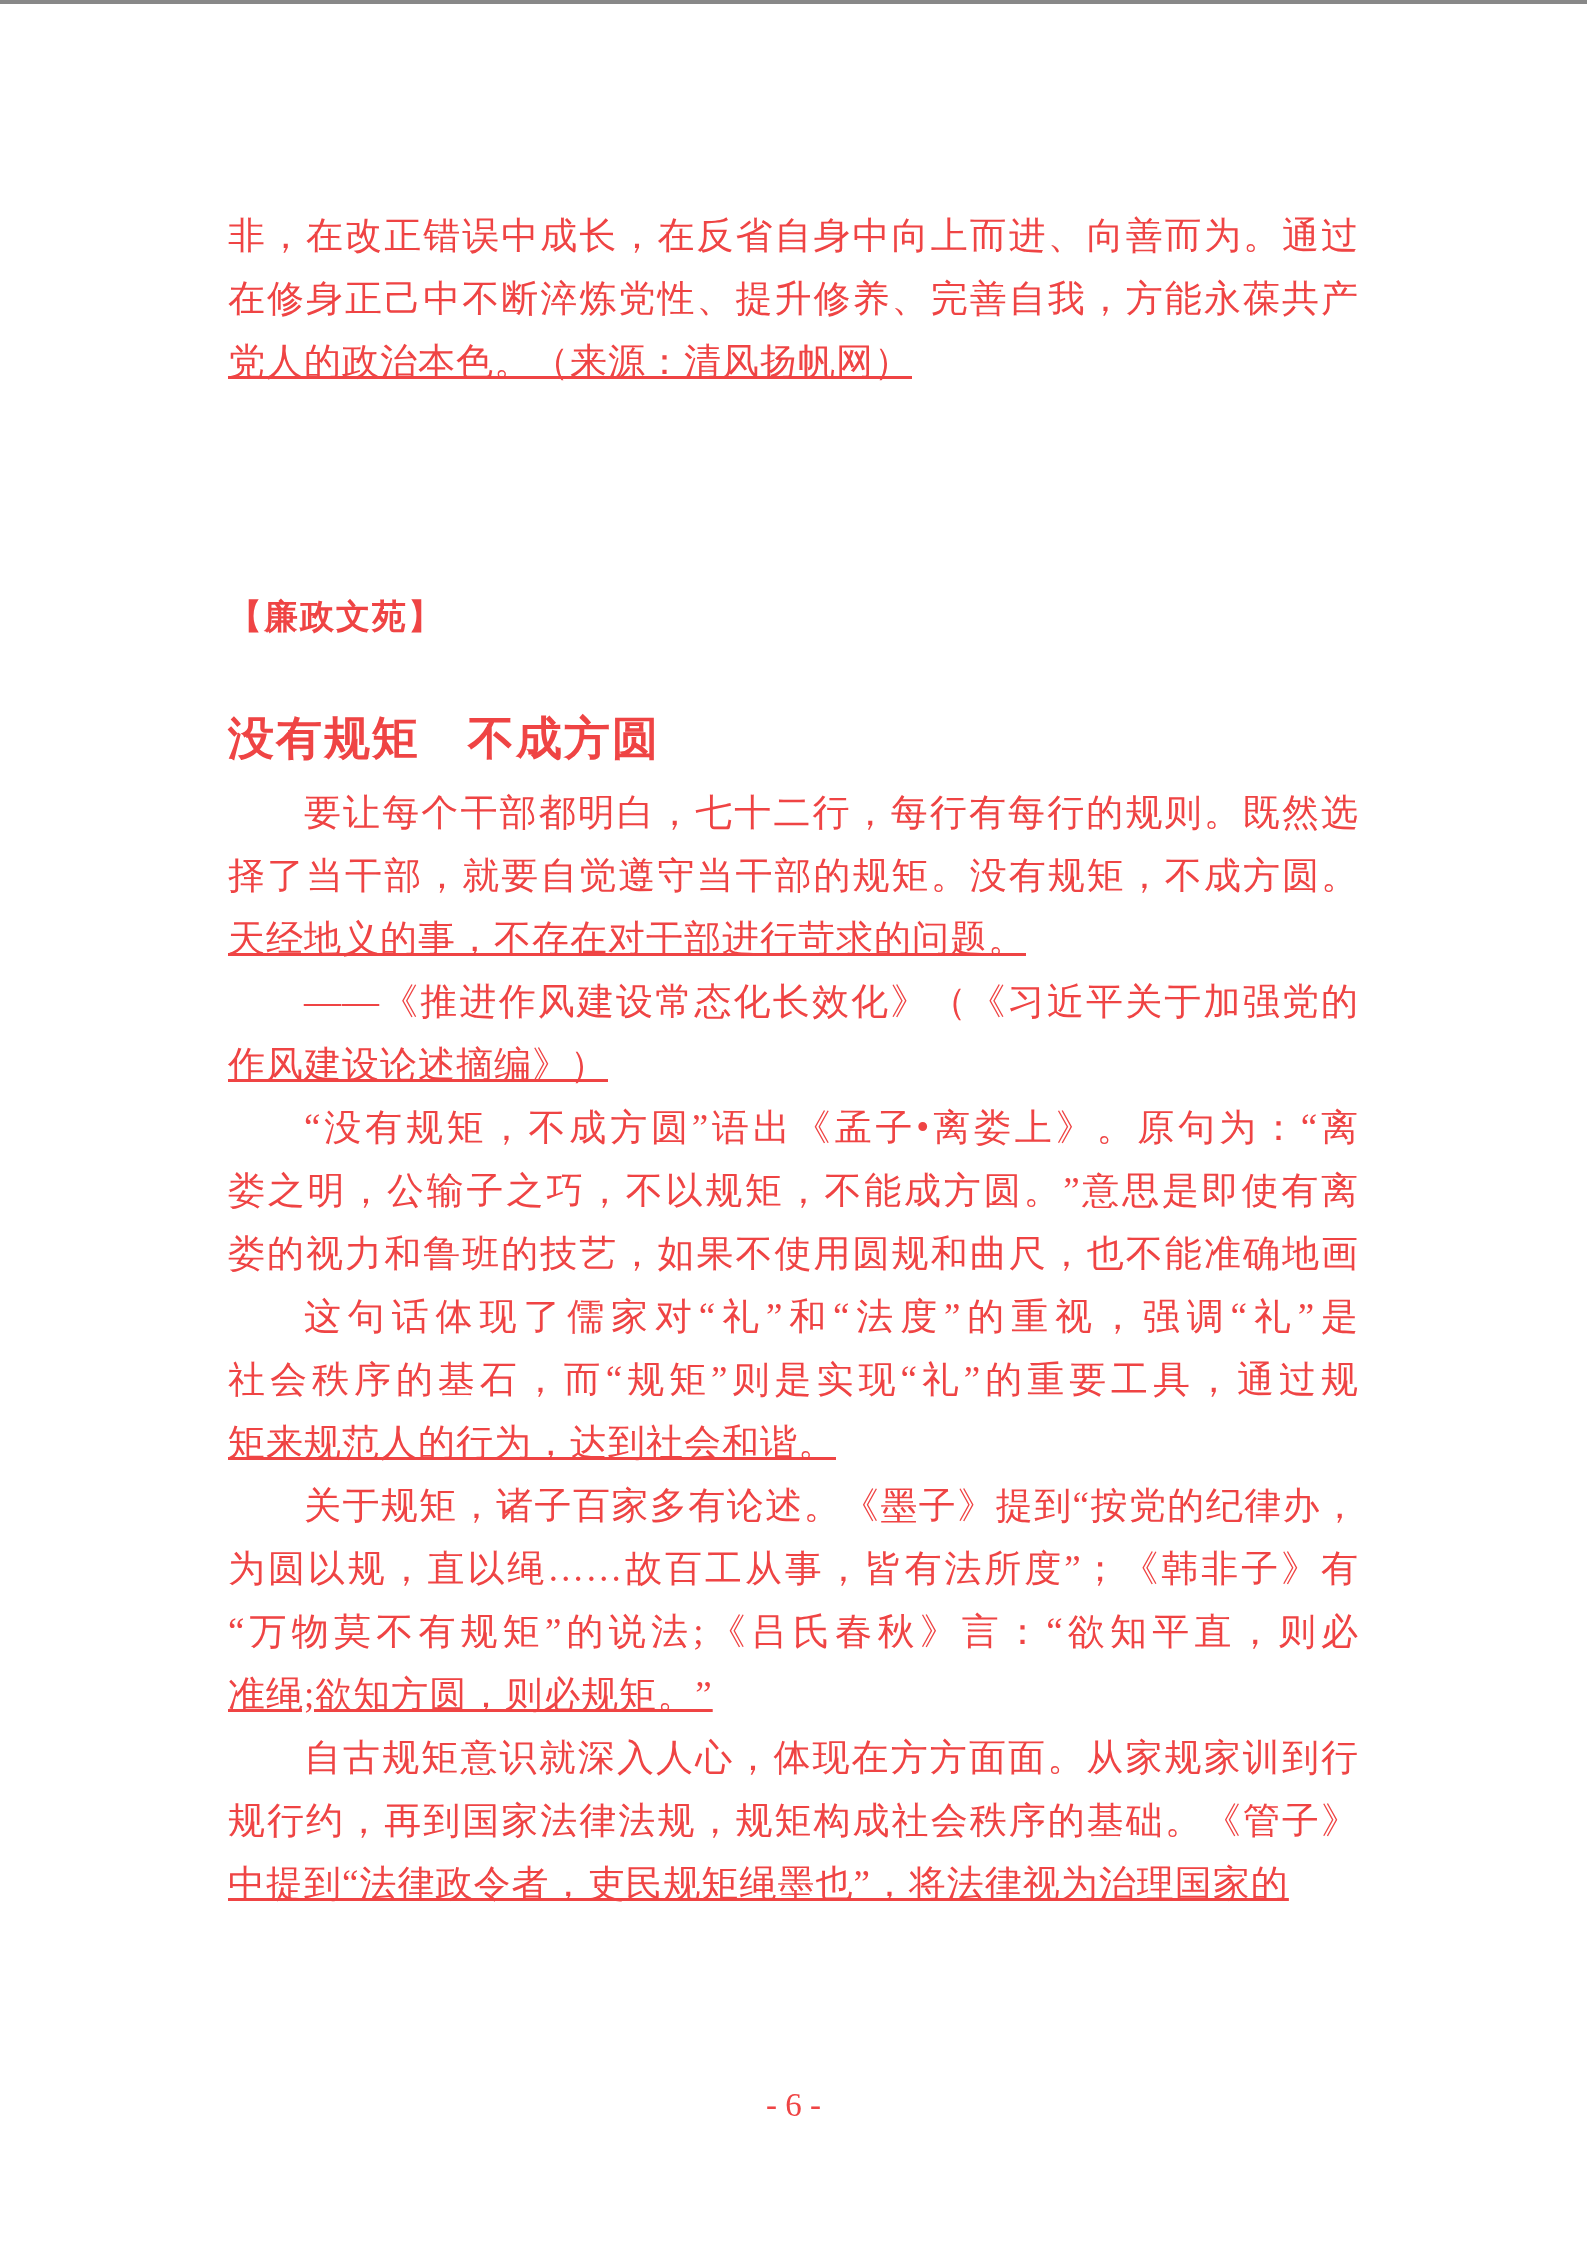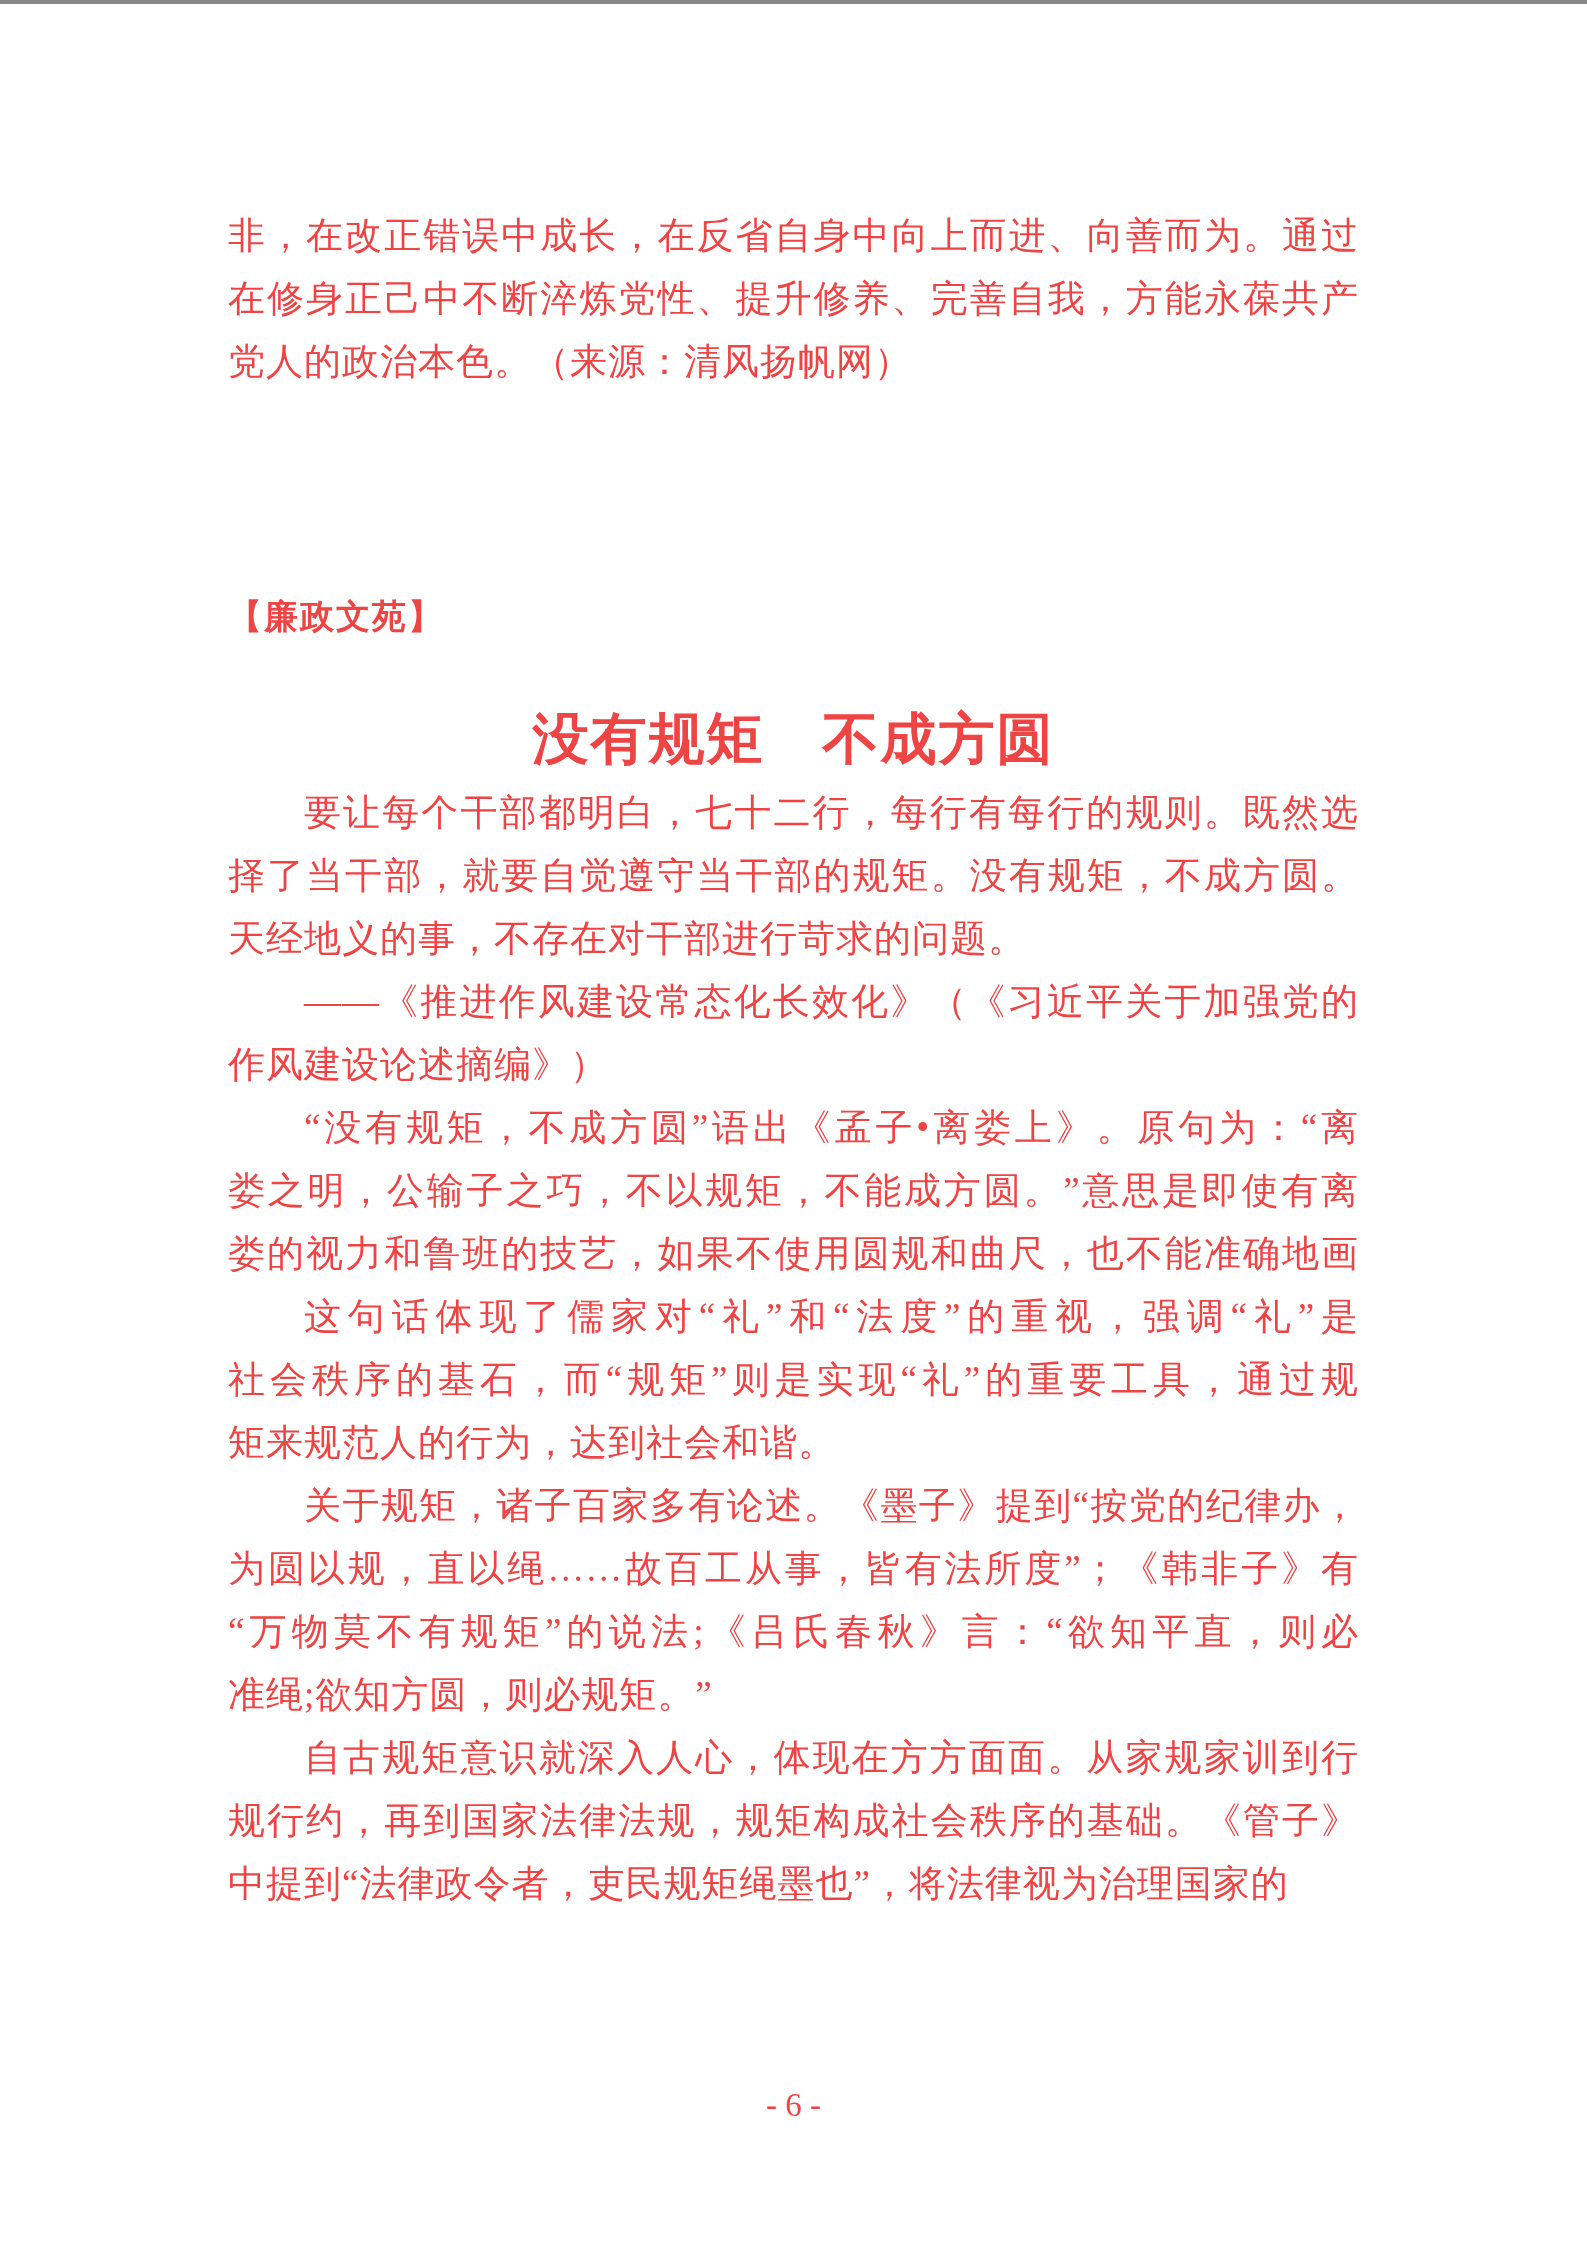--- a/index.html
+++ b/index.html
@@ -23,35 +23,35 @@
     line-height: 63px;
     letter-spacing: 1px;
   }
   .line {
     white-space: nowrap;
     overflow: hidden;
     text-align: justify;
     
     text-align-last: justify;
   }
-  .line.last { text-align-last: left; }
+  .line.last { text-align-last: left; text-decoration: underline; }
   .line.first { text-indent: 76px; }
   .section-header {
     top: 586px;
     font-family: "Liberation Sans", "DejaVu Sans", sans-serif;
     font-weight: 700;
     font-size: 34px;
     line-height: 52px;
     letter-spacing: 2px;
   }
   .article-title {
     top: 706px;
-    text-align: center;
+    text-align: left;
     font-weight: 700;
-    font-size: 56px;
+    font-size: 46px;
     line-height: 58px;
     letter-spacing: 2px;
   }
   .top-paragraph { top: 200px; }
   .article-body  { top: 777px; }
   .page-number {
     position: absolute;
     top: 2082px;
     left: 0;
     width: 100%;

